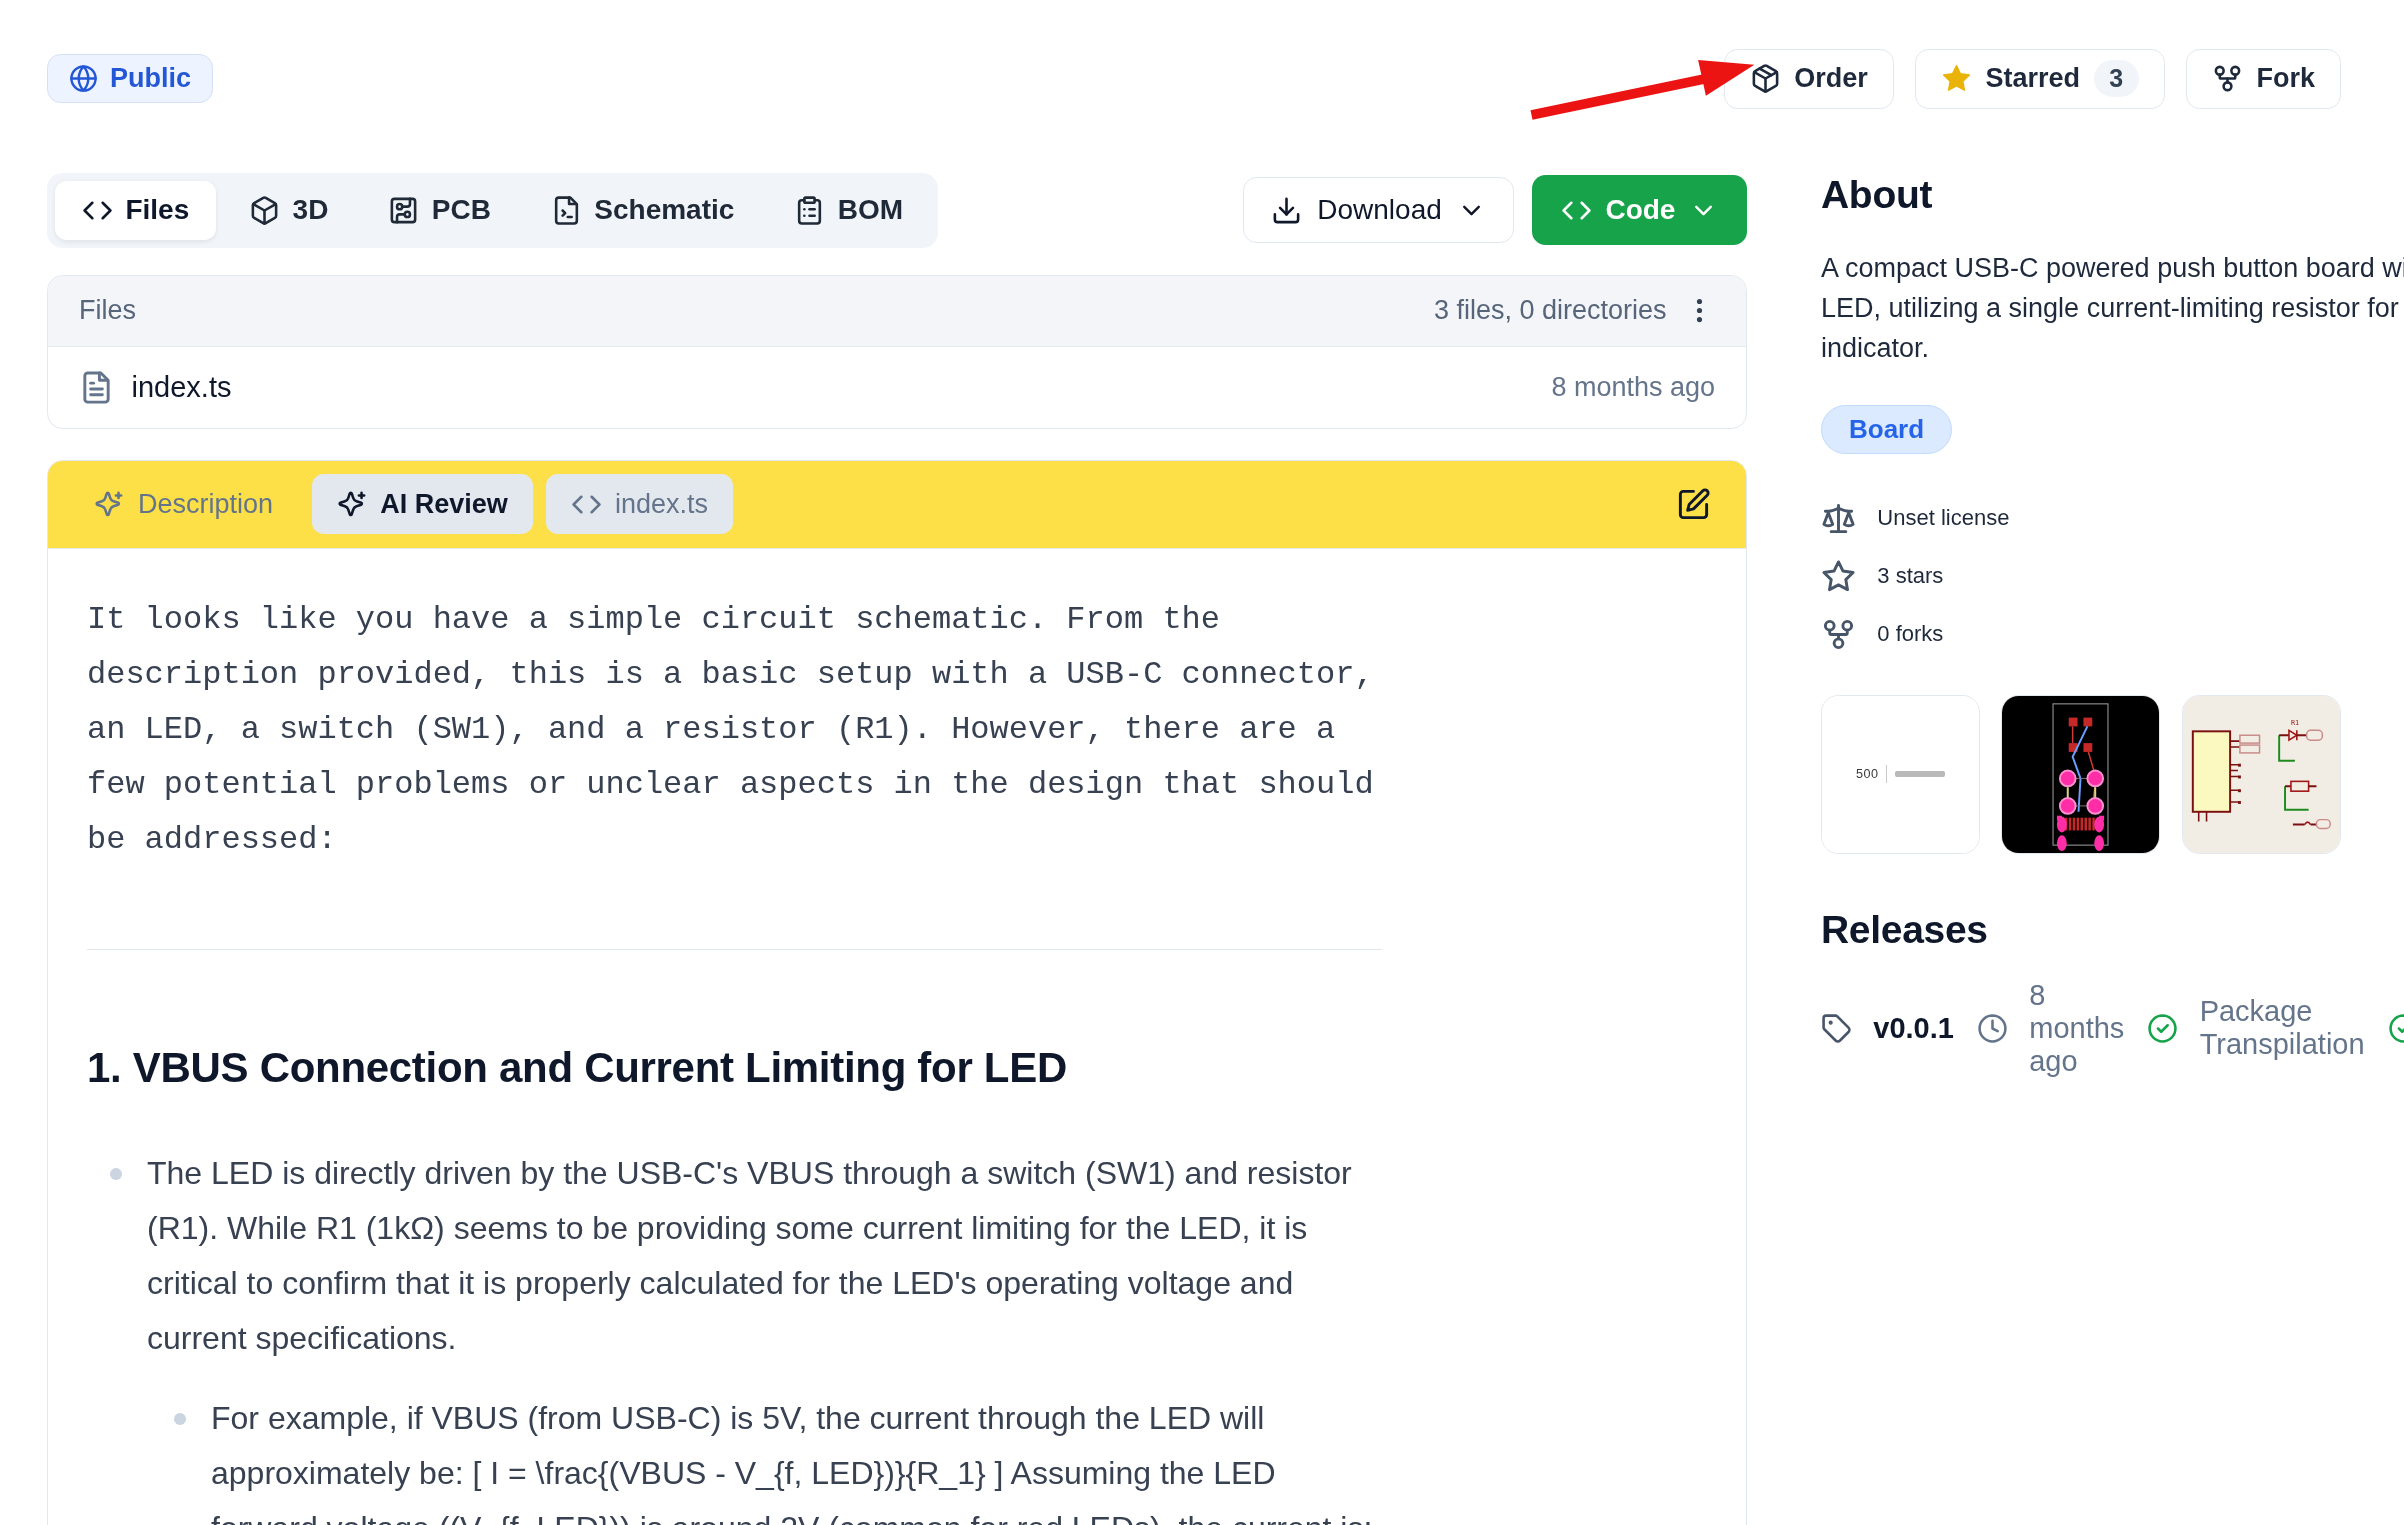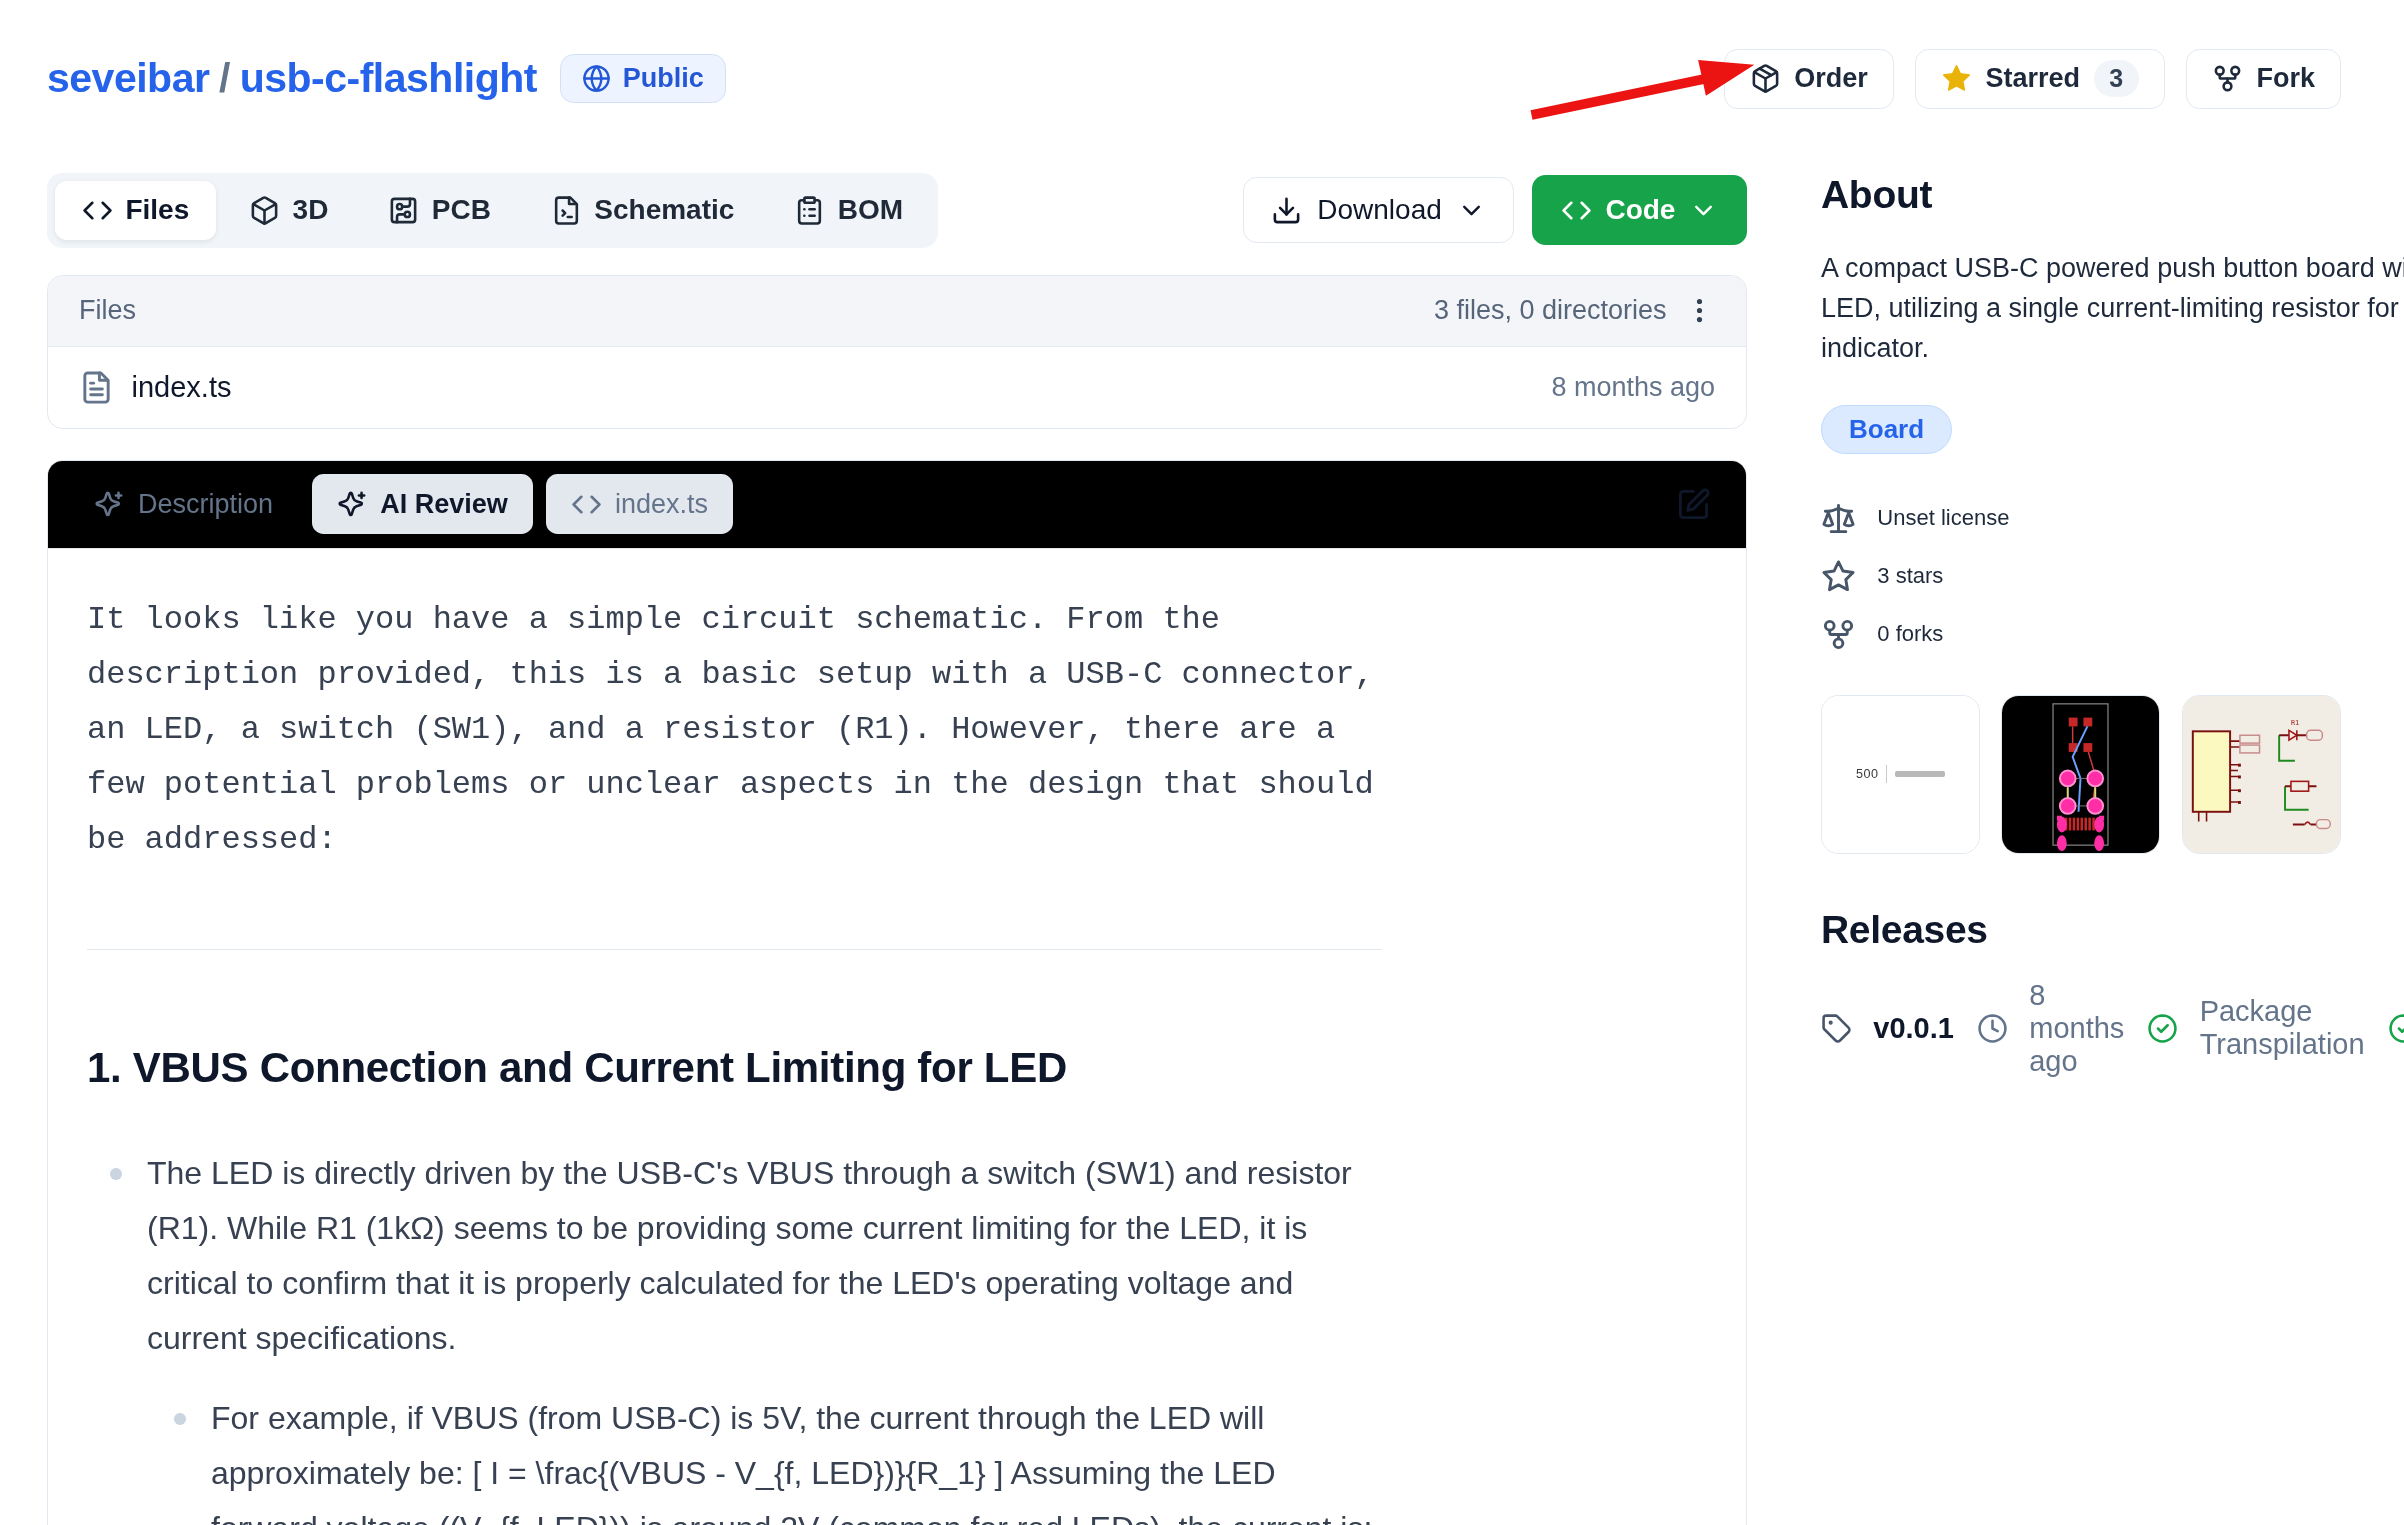--- a/index.html
+++ b/index.html
@@ -46,21 +46,21 @@
   .files-head { display:flex; align-items:center; justify-content:space-between; background:#f3f5f8;
     border-bottom:1.9px solid #e7ebf0; padding:19.4px 31px; }
   .files-head .t { font-size:27px; color:#56657a; }
   .files-head-right { display:flex; align-items:center; gap:17.5px; font-size:27px; color:#56657a; }
   .kebab-btn { border:none; background:transparent; cursor:pointer; color:#334155; display:flex; align-items:center; }
   .file-row { display:flex; align-items:center; justify-content:space-between; padding:23px 31px; cursor:pointer; }
   .file-row-left { display:flex; align-items:center; gap:17.5px; font-size:29px; font-weight:500; color:#0f172a; }
   .file-row .date { font-size:27px; color:#64748b; }
 
   
-  .review-head { display:flex; align-items:center; gap:13.6px; background:#000000; border-bottom:1.9px solid #e7ebf0;
+  .review-head { display:flex; align-items:center; gap:13.6px; background:#fde047; border-bottom:1.9px solid #e7ebf0;
     padding:13.6px 21.3px; }
   .rtab { display:inline-flex; align-items:center; gap:12.6px; padding:14.6px 25px; border:none; border-radius:11.6px;
     background:transparent; font-size:27px; font-weight:500; color:#64748b; cursor:pointer; font-family:inherit; }
   .rtab.pill { background:#e3e8ef; }
   .rtab.active { color:#0f172a; font-weight:600; }
   .edit-btn { margin-left:auto; border:none; background:transparent; cursor:pointer; color:#0f172a;
     display:flex; align-items:center; padding:5.8px 13.6px; }
   .prose { padding:43px 39px 58px; color:#374151; }
   .prose p { max-width:1295px; font-size:32px; line-height:55px;font-family:Liberation Mono, monospace; }
   .prose hr { border:none; border-top:1.9px solid #e2e8f0; max-width:1295px; margin:82px 0 93px; }
@@ -95,21 +95,20 @@
 
   svg.ic-s { width:29px; height:29px; }
   svg.ic-m { width:31px; height:31px; }
   svg.ic-l { width:35px; height:35px; }
 </style>
 </head>
 <body>
 
 <header class="site-header">
   <div class="repo-title">
-    <span class="repo-name"><a style="color:#2563eb; text-decoration:none; cursor:pointer;">seveibar</a><span class="slash">/</span><a style="color:#2563eb; text-decoration:none; cursor:pointer;">usb-c-flashlight</a></span>
     <span class="badge-public">
       <svg class="ic-s" viewBox="0 0 24 24" fill="none" stroke="currentColor" stroke-width="2" stroke-linecap="round" stroke-linejoin="round">
           <circle cx="12" cy="12" r="10"></circle>
           <path d="M2 12h20"></path>
           <path d="M12 2a15.3 15.3 0 0 1 4 10 15.3 15.3 0 0 1-4 10 15.3 15.3 0 0 1-4-10 15.3 15.3 0 0 1 4-10z"></path>
         </svg>
       <span>Public</span>
     </span>
   </div>
 

